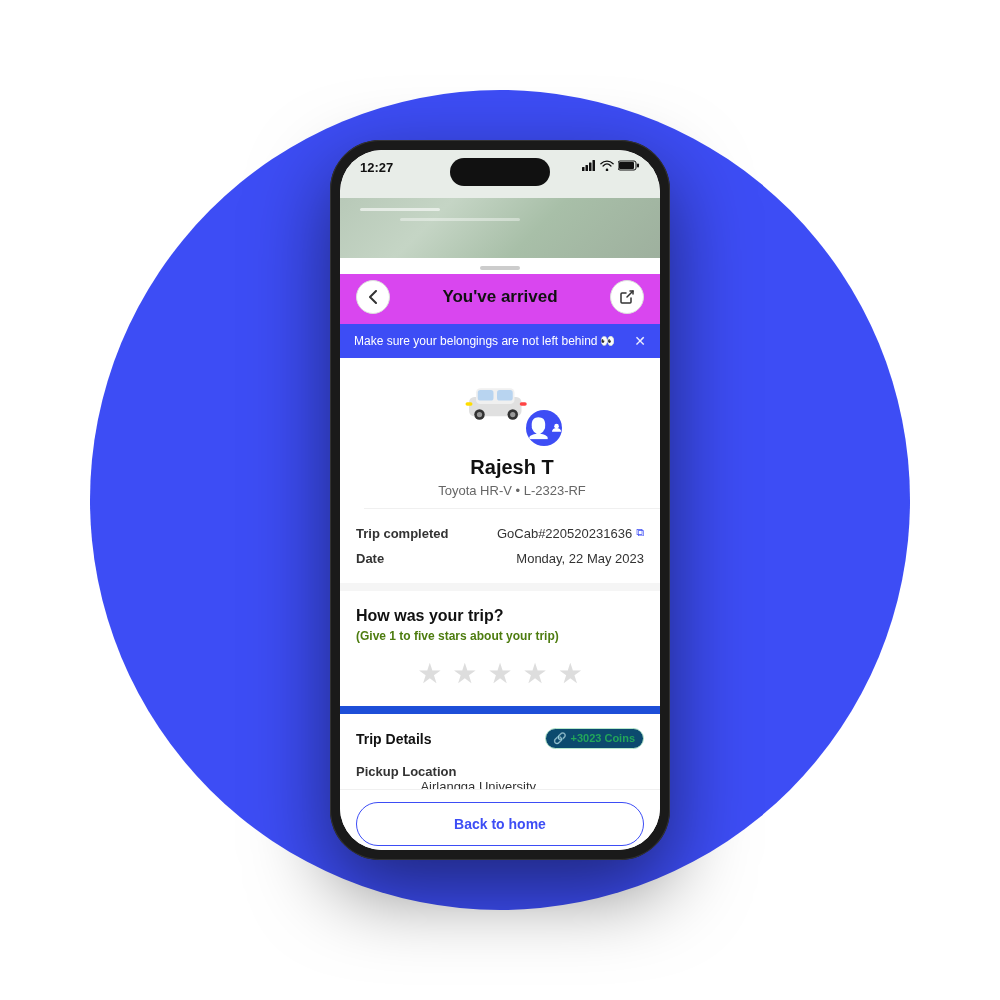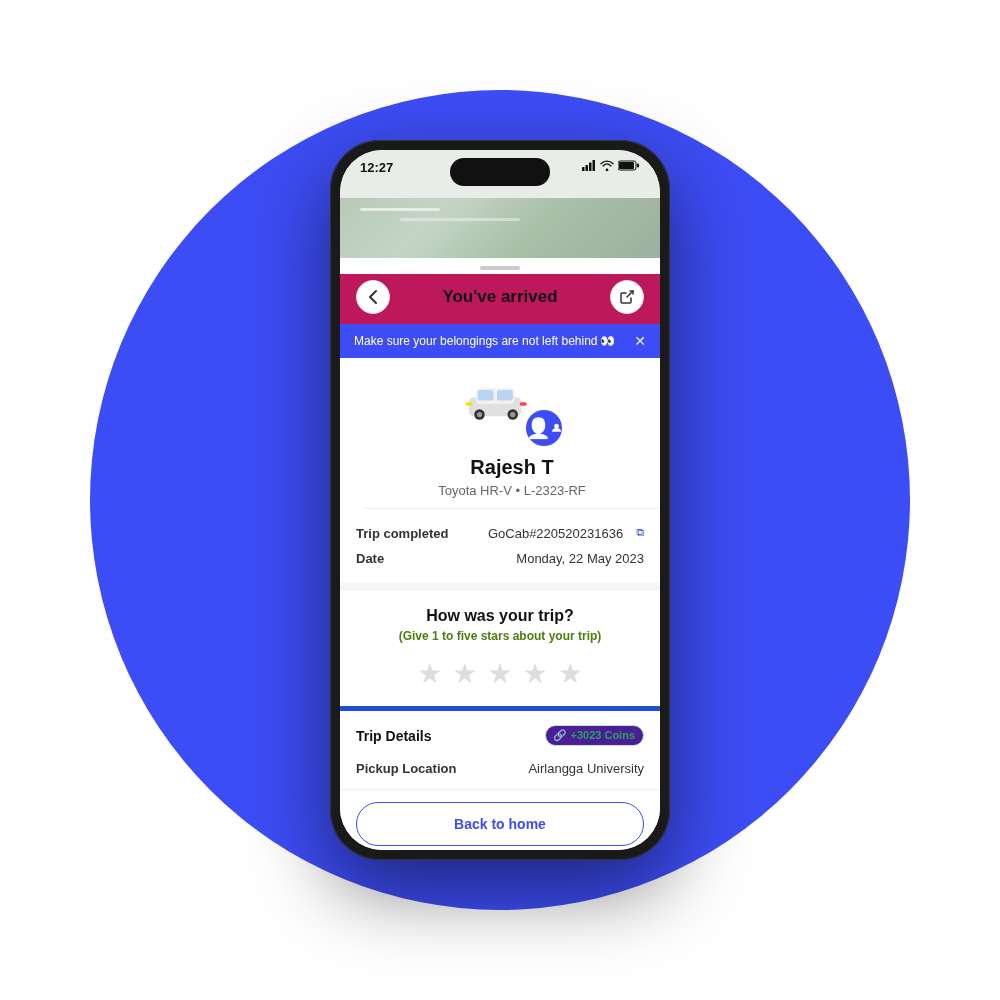--- a/index.html
+++ b/index.html
@@ -123,21 +123,21 @@
       border-radius: 2px;
       margin: 8px auto 4px;
     }
 
     
     .top-nav {
       display: flex;
       align-items: center;
       justify-content: space-between;
       padding: 6px 16px 10px;
-      background: #be185d;
+      background: #d946ef;
     }
 
     .nav-btn {
       width: 34px;
       height: 34px;
       border-radius: 50%;
       border: 1px solid #ddd;
       background: #fff;
       display: flex;
       align-items: center;
@@ -250,34 +250,33 @@
       font-size: 13px;
       font-weight: 600;
       color: #333;
     }
 
     .trip-value {
       font-size: 13px;
       color: #333;
       display: flex;
       align-items: flex-start;
-      gap: 13px;
+      gap: 4px;
     }
 
     .copy-icon {
       font-size: 11px;
       color: #3d4df5;
       cursor: pointer;
     }
 
     
     .rating-section {
       padding: 16px;
-      text-align: center;
-      border-bottom: 5px solid #1d4ed8;
+      border-bottom: 8px solid #1d4ed8;
     }
 
     .rating-title {
       font-size: 16px;
       font-weight: 700;
       color: #111;
       margin-bottom: 4px;
     }
 
     .rating-sub {
@@ -311,41 +310,42 @@
       margin-bottom: 10px;
     }
 
     .details-title {
       font-size: 14px;
       font-weight: 700;
       color: #111;
     }
 
     .coins-badge {
-      background: #4c1d95;
+      background: #0c4a6e;
       color: #22a65a;
       font-size: 11px;
       font-weight: 600;
       padding: 3px 8px;
       border-radius: 12px;
       display: flex;
       align-items: center;
       gap: 3px;
       border: 1px solid #b8e8cc;
     }
 
     .detail-row {
       display: flex;
       justify-content: space-between;
       padding: 5px 0;
       border-bottom: 1px solid #f5f5f5;
     }
 
     .detail-row:last-child {
       border-bottom: none;
+      flex-direction: column;
     }
 
     .detail-label {
       font-size: 13px;
       font-weight: 600;
       color: #333;
     }
 
     .detail-value {
       font-size: 13px;

